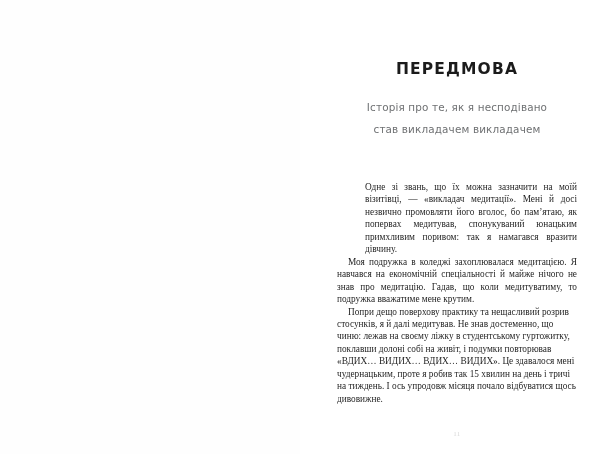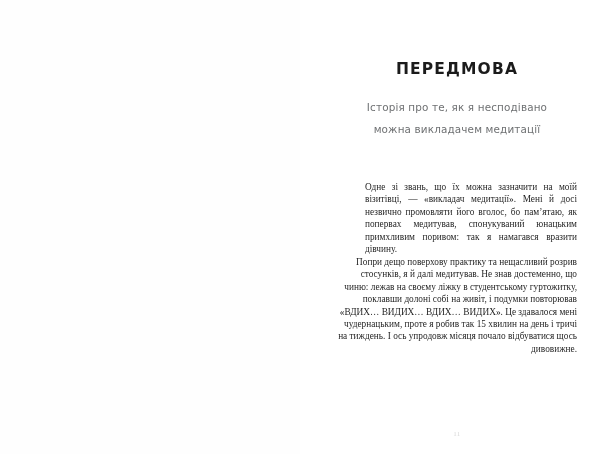--- a/index.html
+++ b/index.html
@@ -93,21 +93,21 @@
   .body-text p {
     margin: 0;
     padding: 0;
     text-indent: 11px;
   }
   .body-text p.first {
     text-indent: 0;
     margin-left: 28px;
   }
   .body-text p:last-child {
-    text-align: right;
+    text-align: left;
   }
 
   .page-number {
     position: absolute;
     top: 430px;
     left: 0;
     width: 240px;
     text-align: center;
     font-family: "Liberation Serif", serif;
     font-size: 7px;
@@ -122,25 +122,26 @@
 
   <div class="page page-left"></div>
 
   <div class="page page-right">
     <div class="content">
 
       <h1 class="chapter-title">ПЕРЕДМОВА</h1>
 
       <div class="chapter-subtitle">
         <span class="sub-line">Історія про те, як я несподівано</span>
-        <span class="sub-line">можна викладачем медитації</span>
+        <span class="sub-line">став викладачем викладачем</span>
       </div>
 
       <div class="body-text">
         <p class="first">Одне зі звань, що їх можна зазначити на моїй візитівці, — «викладач медитації». Мені й досі незвично промовляти його вголос, бо пам’ятаю, як попервах медитував, спонукуваний юнацьким примхливим поривом: так я намагався вразити дівчину.</p>
+        <p>Моя подружка в коледжі захоплювалася медитацією. Я навчався на економічній спеціальності й майже нічого не знав про медитацію. Гадав, що коли медитуватиму, то подружка вважатиме мене крутим.</p>
         <p>Попри дещо поверхову практику та нещасливий розрив стосунків, я й далі медитував. Не знав достеменно, що чиню: лежав на своєму ліжку в студентському гуртожитку, поклавши долоні собі на живіт, і подумки повторював «ВДИХ… ВИДИХ… ВДИХ… ВИДИХ». Це здавалося мені чудернацьким, проте я робив так 15 хвилин на день і тричі на тиждень. І ось упродовж місяця почало відбуватися щось дивовижне.</p>
       </div>
 
       <div class="page-number">11</div>
 
     </div>
   </div>
 
 </div>
 

